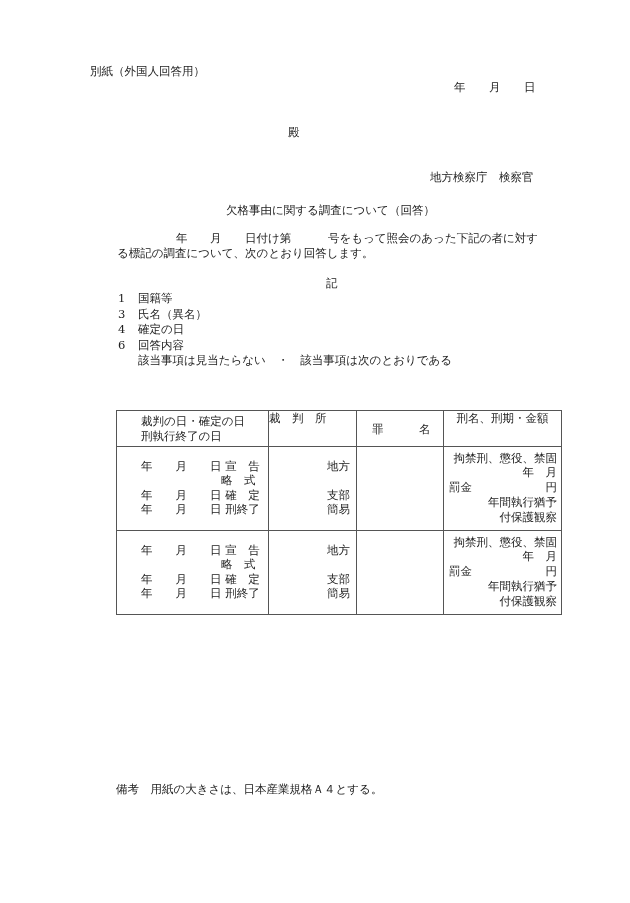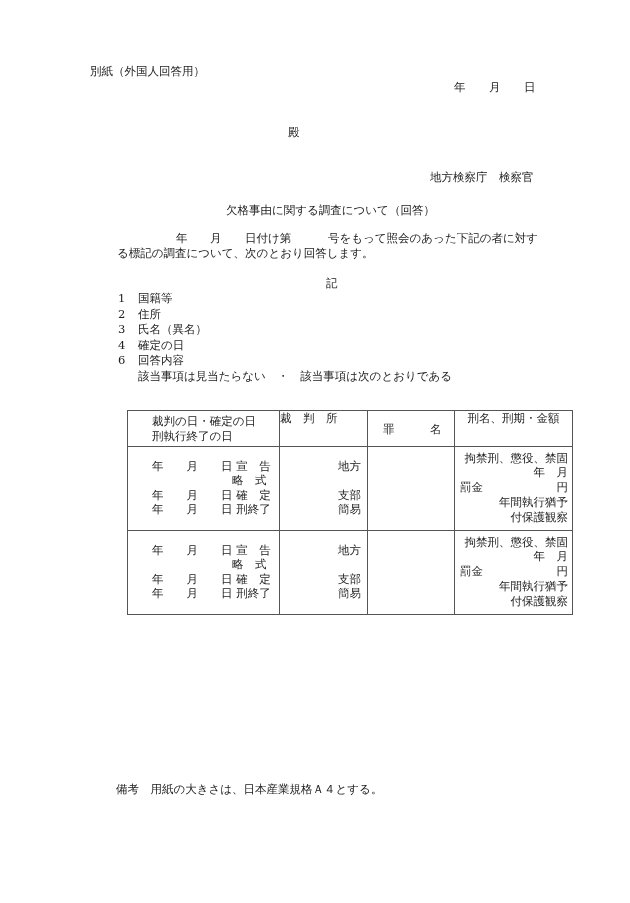--- a/index.html
+++ b/index.html
@@ -2,21 +2,21 @@
 <html><head>
 <meta charset="utf-8">
 <style>
   html, body { margin:0; padding:0; background:#ffffff; }
   body { width:630px; height:903px; position:relative; overflow:hidden;
          font-family:"DejaVu Serif","Liberation Serif",serif; color:#222; font-size:11.5px; }
   .abs { position:absolute; white-space:nowrap; line-height:14px; }
   .list { position:absolute; left:118px; top:291px; }
   .list .row { height:15.5px; line-height:15.5px; white-space:nowrap; }
   .list .num { display:inline-block; width:20px; }
-  table.res { position:absolute; left:127px; top:410px; border-collapse:collapse; }
+  table.res { position:absolute; left:116px; top:410px; border-collapse:collapse; }
   table.res td { border:1px solid #555; vertical-align:top; padding:0; }
   .hdr td { height:35px; vertical-align:middle; }
   .cell { position:relative; }
   .line { position:absolute; white-space:nowrap; line-height:14px; }
 </style>
 </head>
 <body>
 
 <div>
 
@@ -39,21 +39,20 @@
     <span class="abs" style="left:210px;top:231px;">月</span>
     <span class="abs" style="left:245px;top:231px;">日付け第</span>
     <span class="abs" style="left:328px;top:231px;">号をもって照会のあった下記の者に対す</span>
     <span class="abs" style="left:117px;top:246px;">る標記の調査について、次のとおり回答します。</span>
   </div>
 
   <div class="abs" style="left:326px;top:276px;">記</div>
 
   <div class="list">
     <div class="row"><span class="num">1</span><span>国籍等</span></div>
-    <div class="row"><span class="num">2</span><span>住所</span></div>
     <div class="row"><span class="num">3</span><span>氏名（異名）</span></div>
     <div class="row"><span class="num">4</span><span>確定の日</span></div>
     <div class="row"><span class="num">6</span><span>回答内容</span></div>
     <div class="row"><span class="num"></span><span>該当事項は見当たらない　・　該当事項は次のとおりである</span></div>
   </div>
 
   <table class="res">
     <tbody>
         <tr class="hdr">
       <td style="width:151px;">

